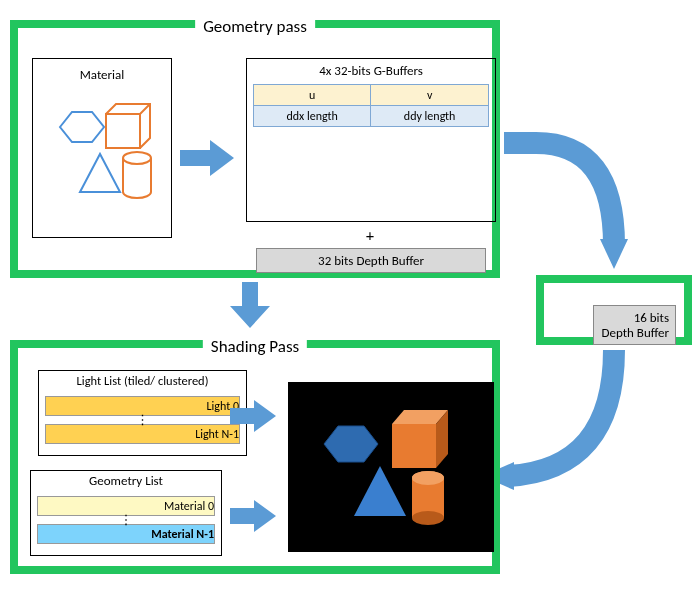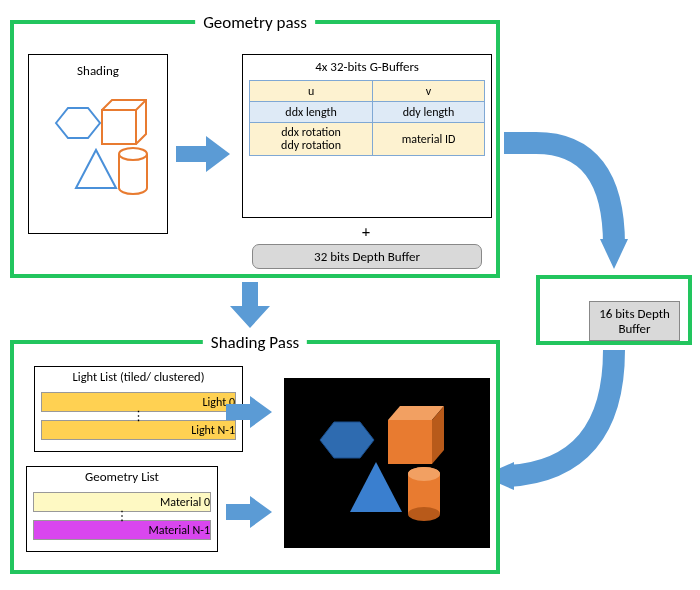--- a/index.html
+++ b/index.html
@@ -7,21 +7,21 @@
     margin: 0;
     padding: 12px;
     font-family: Calibri, Arial, sans-serif;
     font-size: 13px;
     background: #fff;
     width: 700px;
     height: 590px;
     position: relative;
   }
   .pass-box {
-    border: 4px solid #22c55e;
+    border: 8px solid #22c55e;
     position: absolute;
     background: #fff;
     padding-left: 41px;
   }
   .pass-title {
     position: absolute;
     top: -12px;
     left: 50%;
     transform: translateX(-50%);
     background: #fff;
@@ -59,42 +59,42 @@
   }
   .list-row {
     text-align: right;
     padding: 2px 0;
     font-size: 12px;
     margin: 2px 6px;
     border: 1px solid #999;
   }
   .yellow { background: #ffd152; }
   .blue { background: #fef9c3; color:#000; }
-  .orange { background: #d946ef; }
+  .orange { background: #7dd3fc; font-weight: bold; }
   .plus {
     position: absolute;
     font-size: 16px;
   }
   .arrow {
     position: absolute;
   }
   .arrow-right svg, .arrow-down svg { display:block; }
   .render-out {
     position: absolute;
     background: #000;
   }
 </style>
 </head>
 <body>
 
 <div class="pass-box" style="left:10px; top:20px; width:490px; height:258px;">
   <div class="pass-title">Geometry pass</div>
 
   <div class="sub-box" style="left:14px; top:30px; width:140px; height:180px;">
-    <div class="sub-title" style="padding-top:8px;">Shading</div>
+    <div class="sub-title" style="padding-top:8px;">Material</div>
     <svg width="120" height="120" viewBox="0 0 120 120" style="display:block;margin:4px auto 0;">
 
       <polygon points="18,35 30,20 50,20 62,35 50,50 30,50" fill="none" stroke="#4a90d9" stroke-width="2"></polygon>
 
       <g fill="none" stroke="#e87b30" stroke-width="2">
         <rect x="64" y="22" width="34" height="34"></rect>
         <polyline points="64,22 74,12 108,12 108,46 98,56"></polyline>
         <line x1="98" y1="22" x2="108" y2="12"></line>
       </g>
 
@@ -120,50 +120,45 @@
     <table class="tbl">
       <tbody>
           <tr class="row-cream">
         <td>u</td>
         <td>v</td>
       </tr>
       <tr class="row-lblue">
         <td>ddx length</td>
         <td>ddy length</td>
       </tr>
-      <tr class="row-cream">
-        <td style="white-space:pre-line; line-height:1.1;">ddx rotation
-ddy rotation</td>
-        <td>material ID</td>
-      </tr>
     </tbody>
       </table>
   </div>
 
   <div class="plus" style="left:348px; top:198px;">+</div>
 
-  <div class="buffer-bar" style="position:absolute; left:238px; top:220px; width:230px;border-radius:7px;">32 bits Depth Buffer</div>
+  <div class="buffer-bar" style="position:absolute; left:238px; top:220px; width:230px;">32 bits Depth Buffer</div>
 </div>
 
 <div class="arrow" style="left:504px; top:115px;">
   <svg width="180" height="170">
     <path d="M0,28 L32,28 Q110,28 110,130" fill="none" stroke="#5b9bd5" stroke-width="22"></path>
     <polygon points="96,124 124,124 110,154" fill="#5b9bd5"></polygon>
     <polygon points="0,16 0,40 -4,40 -4,16" fill="#5b9bd5"></polygon>
   </svg>
 </div>
 
 <div class="arrow arrow-down" style="left:228px; top:282px;">
   <svg width="44" height="48">
       <polygon points="14,0 30,0 30,24 42,24 22,46 2,24 14,24" fill="#5b9bd5"></polygon>
     </svg>
 </div>
 
 <div class="pass-box" style="left:536px; top:275px; width:156px; height:70px;">
-  <div class="buffer-bar" style="margin:22px 8px 0 8px;">16 bits Depth Buffer</div>
+  <div class="buffer-bar" style="margin:22px 8px 0 8px;text-align:right;">16 bits Depth Buffer</div>
 </div>
 
 <div class="arrow" style="left:468px; top:350px;">
   <svg width="200" height="200">
     <path d="M146,0 Q146,120 40,126" fill="none" stroke="#5b9bd5" stroke-width="22"></path>
     <polygon points="46,112 46,140 14,126" fill="#5b9bd5"></polygon>
   </svg>
 </div>
 
 <div class="pass-box" style="left:10px; top:340px; width:490px; height:234px;">

